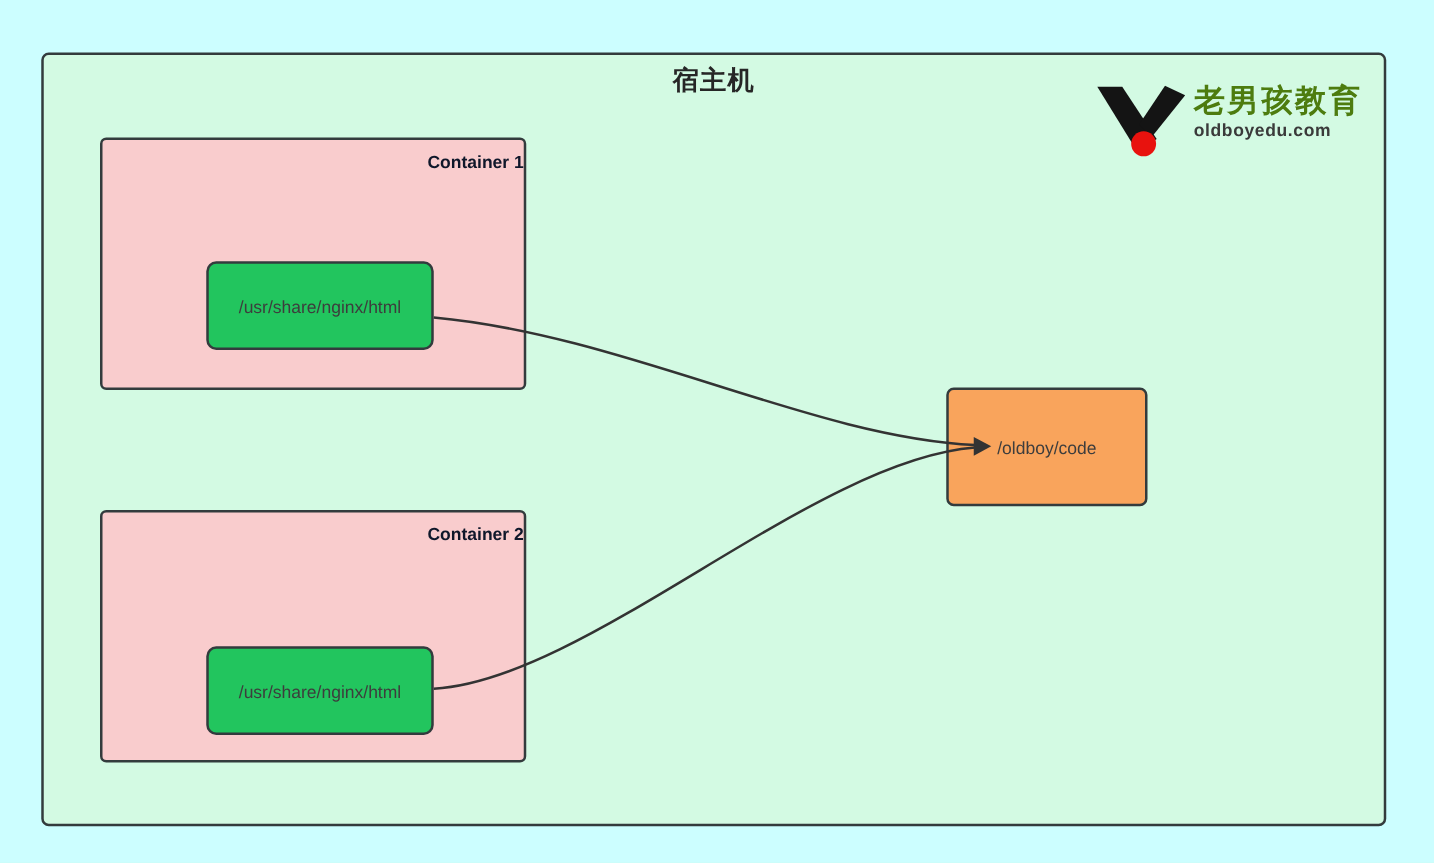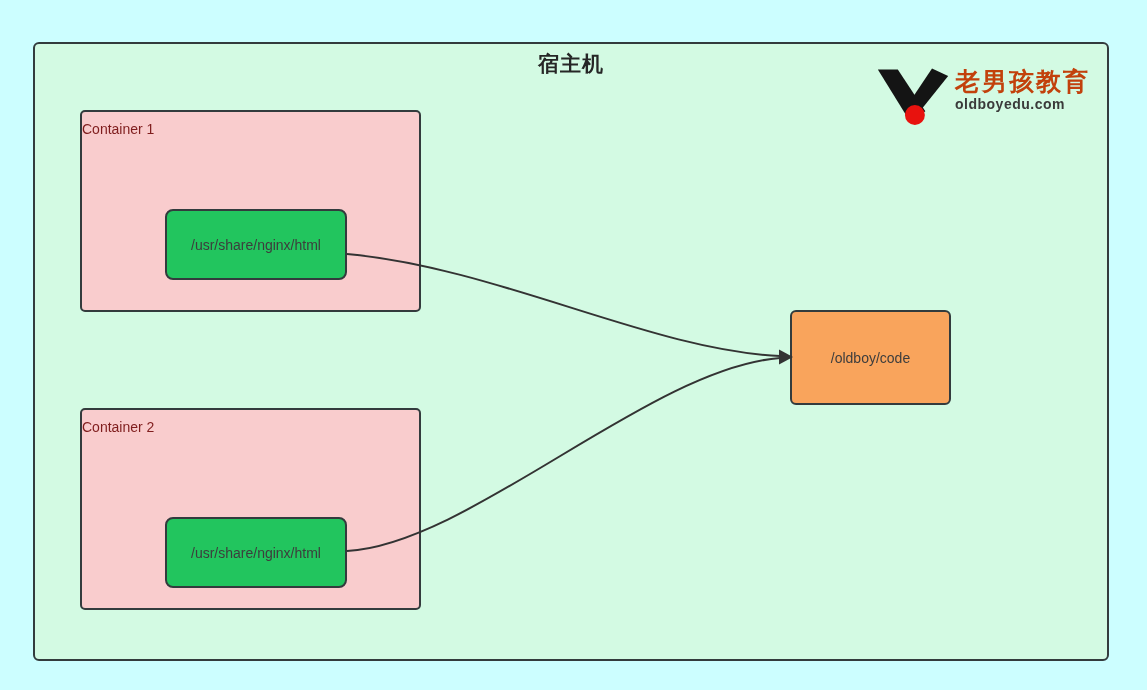--- a/index.html
+++ b/index.html
@@ -38,23 +38,24 @@
     border: 2px solid #333b3d;
     border-radius: 5px;
     box-sizing: border-box;
   }
   .container-1 { left: 80px; top: 110px; }
   .container-2 { left: 80px; top: 408px; }
   .container-label {
     position: absolute;
     top: 9px; left: 0;
     width: 100%;
-    text-align: left;
+    text-align: right;
     font-size: 14px;
-    color: #7f1d1d;
+    color: #0f172a;
+    font-weight: bold;
   }
   .mount-box {
     position: absolute;
     width: 182px; height: 71px;
     background: #22c55e;
     border: 2px solid #333b3d;
     border-radius: 8px;
     box-sizing: border-box;
     display: flex;
     align-items: center;
@@ -62,21 +63,21 @@
   }
   .mount-1 { left: 165px; top: 209px; }
   .mount-2 { left: 165px; top: 517px; }
   .mount-label, .volume-label {
     font-size: 14px;
     color: #3d3d3d;
     text-align: center;
   }
   .volume-box {
     position: absolute;
-    left: 790px; top: 310px;
+    left: 757px; top: 310px;
     width: 161px; height: 95px;
     background: #f9a45c;
     border: 2px solid #333b3d;
     border-radius: 6px;
     box-sizing: border-box;
     display: flex;
     align-items: center;
     justify-content: center;
   }
   .arrows-svg {
@@ -89,21 +90,21 @@
     position: absolute;
     left: 875px; top: 66px;
     display: flex;
     align-items: flex-start;
   }
   .logo-mark { width: 76px; height: 62px; }
   .logo-text { margin-left: 4px; margin-top: 2px; }
   .logo-brand {
     font-size: 25px;
     font-weight: bold;
-    color: #c2410c;
+    color: #4d7c0f;
     letter-spacing: 2px;
     line-height: 1.1;
   }
   .logo-domain {
     font-size: 14px;
     font-weight: bold;
     color: #3a3a3a;
     letter-spacing: 0.5px;
     line-height: 1.2;
   }

